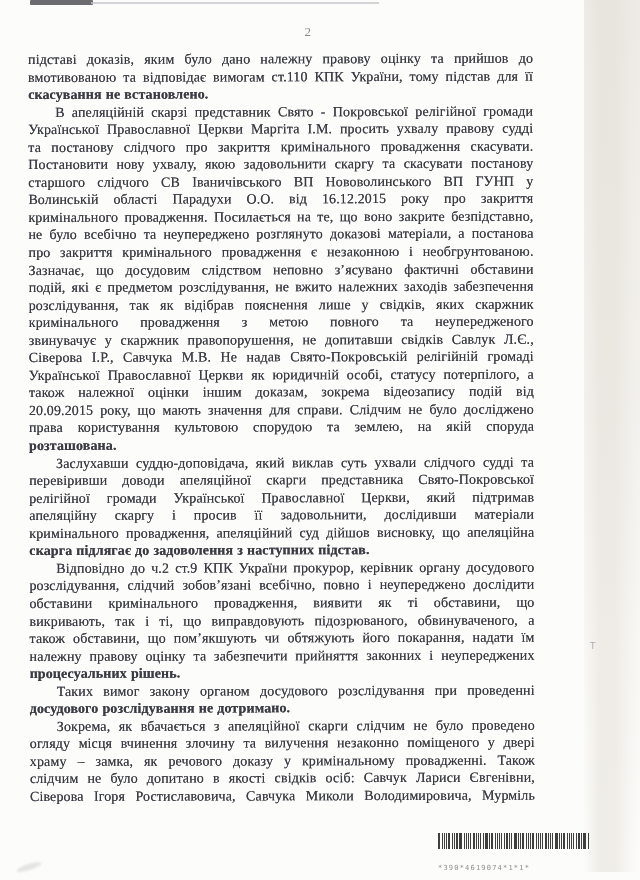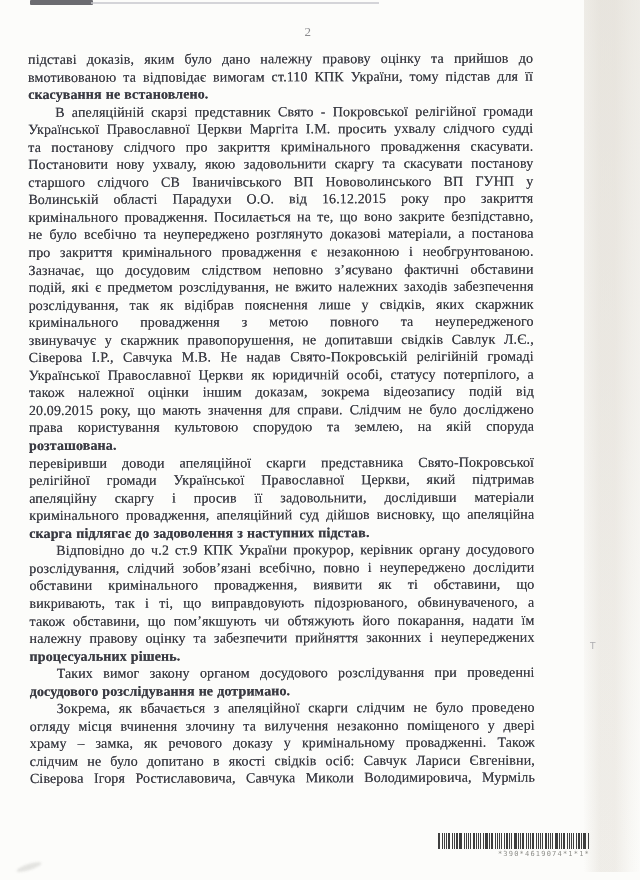--- a/index.html
+++ b/index.html
@@ -111,22 +111,22 @@
     white-space: nowrap;
     overflow: hidden;
   }
   .barcode-bars span {
     display: inline-block;
     height: 100%;
     background: var(--barcode-ink);
     opacity: 0.88;
   }
   .barcode-caption {
-    margin-top: 1px;
-    text-align: right;
+    margin-top: 15px;
+    text-align: left;
     font: 7px "DejaVu Sans Mono", monospace;
     color: #8d8d88;
     letter-spacing: 1.2px;
     white-space: nowrap;
   }
 </style>
 </head>
 <body>
 
 <div class="page">
@@ -141,41 +141,42 @@
   <div class="page-number">2</div>
 
   <div class="text-block">
       <div class="para">
         <div class="line">підставі доказів, яким було дано належну правову оцінку та прийшов до</div>
         <div class="line">вмотивованою та відповідає вимогам ст.110 КПК України, тому підстав для її</div>
         <div class="line final">скасування не встановлено.</div>
       </div>
       <div class="para">
         <div class="line indent">В апеляційній скарзі представник Свято - Покровської релігійної громади</div>
-        <div class="line">Української Православної Церкви Маргіта І.М. просить ухвалу слідчого судді</div>
+        <div class="line">Української Православної Церкви Маргіта І.М. просить ухвалу правову судді</div>
         <div class="line">та постанову слідчого про закриття кримінального провадження скасувати.</div>
         <div class="line">Постановити нову ухвалу, якою задовольнити скаргу та скасувати постанову</div>
         <div class="line">старшого слідчого СВ Іваничівського ВП Нововолинського ВП ГУНП у</div>
         <div class="line">Волинській області Парадухи О.О. від 16.12.2015 року про закриття</div>
         <div class="line">кримінального провадження. Посилається на те, що воно закрите безпідставно,</div>
         <div class="line">не було всебічно та неупереджено розглянуто доказові матеріали, а постанова</div>
         <div class="line">про закриття кримінального провадження є незаконною і необгрунтованою.</div>
         <div class="line">Зазначає, що досудовим слідством неповно з’ясувано фактичні обставини</div>
         <div class="line">подій, які є предметом розслідування, не вжито належних заходів забезпечення</div>
         <div class="line">розслідування, так як відібрав пояснення лише у свідків, яких скаржник</div>
         <div class="line">кримінального провадження з метою повного та неупередженого</div>
         <div class="line">звинувачує у скаржник правопорушення, не допитавши свідків Савлук Л.Є.,</div>
         <div class="line">Сіверова І.Р., Савчука М.В. Не надав Свято-Покровській релігійній громаді</div>
         <div class="line">Української Православної Церкви як юридичній особі, статусу потерпілого, а</div>
         <div class="line">також належної оцінки іншим доказам, зокрема відеозапису подій від</div>
         <div class="line">20.09.2015 року, що мають значення для справи. Слідчим не було досліджено</div>
         <div class="line">права користування культовою спорудою та землею, на якій споруда</div>
         <div class="line final">розташована.</div>
       </div>
       <div class="para">
+        <div class="line indent">Заслухавши суддю-доповідача, який виклав суть ухвали слідчого судді та</div>
         <div class="line">перевіривши доводи апеляційної скарги представника Свято-Покровської</div>
         <div class="line">релігійної громади Української Православної Церкви, який підтримав</div>
         <div class="line">апеляційну скаргу і просив її задовольнити, дослідивши матеріали</div>
         <div class="line">кримінального провадження, апеляційний суд дійшов висновку, що апеляційна</div>
         <div class="line final">скарга підлягає до задоволення з наступних підстав.</div>
       </div>
       <div class="para">
         <div class="line indent">Відповідно до ч.2 ст.9 КПК України прокурор, керівник органу досудового</div>
         <div class="line">розслідування, слідчий зобов’язані всебічно, повно і неупереджено дослідити</div>
         <div class="line">обставини кримінального провадження, виявити як ті обставини, що</div>

